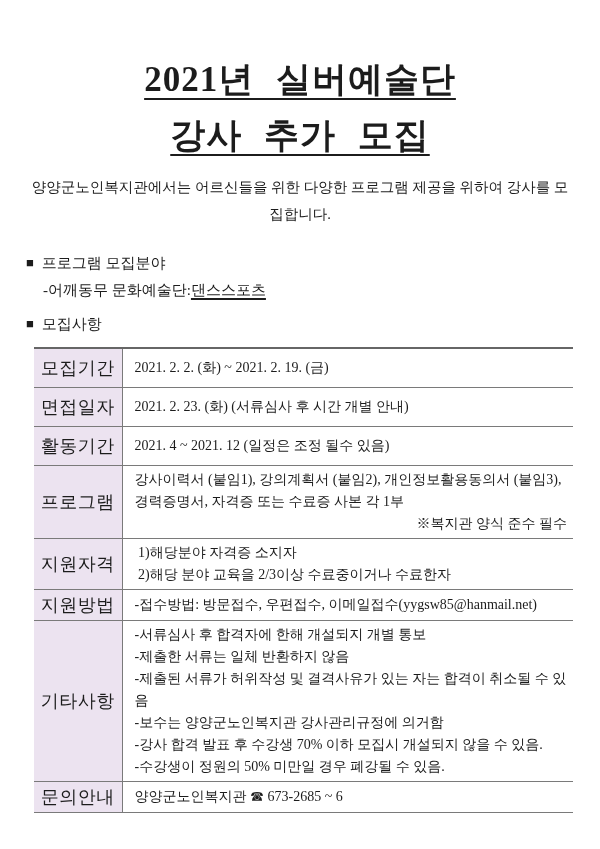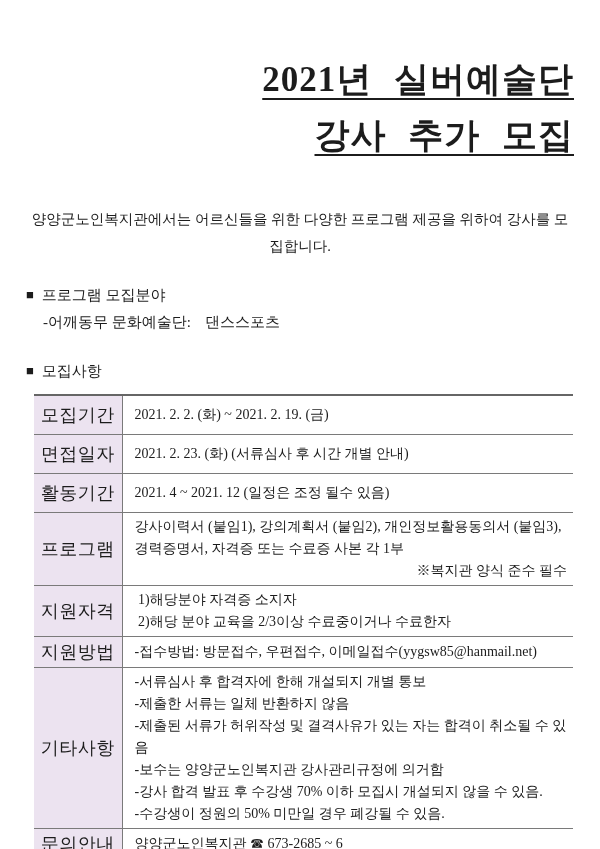--- a/index.html
+++ b/index.html
@@ -10,45 +10,45 @@
   *{margin:0;padding:0;box-sizing:border-box;}
   html,body{background:#ffffff;}
   body{
     width:600px;height:849px;overflow:hidden;
     font-family:"Liberation Serif","DejaVu Serif",serif;
     color:var(--ink);
   }
   .page{width:600px;height:849px;padding:52px 26px 0 26px;background:#fff;}
 
   
-  .title-block{text-align:right;}
+  .title-block{text-align:center;}
   .title-line{
     display:block;font-size:35px;font-weight:600;letter-spacing:1px;word-spacing:12px;
     line-height:56px;
   }
   .title-line .u{
     text-decoration:underline;
     text-decoration-thickness:2px;
     text-underline-offset:7px;
   }
 
   
-  .intro{margin-top:42px;text-align:center;font-size:14.5px;line-height:27px;}
+  .intro{margin-top:10px;text-align:center;font-size:14.5px;line-height:27px;}
 
   
   .section{margin-top:23px;font-size:15px;line-height:24px;}
   .section-heading .bullet{font-size:13px;margin-right:8px;position:relative;top:-1px;}
   .section-item{padding-left:17px;margin-top:2px;font-size:15px;line-height:24px;}
   .section-item .item-value{
-    margin-left:14px;
+    text-decoration:underline;
     text-decoration-thickness:1.5px;
     text-underline-offset:3px;
     text-align:center;
   }
-  .section--recruit{margin-top:25px;}
+  .section--recruit{margin-top:10px;}
 
   
   table.recruit{
     width:539px;margin:10px 0 0 8px;
     border-collapse:collapse;
     border-top:2px solid #666;
     border-bottom:1.5px solid var(--border);
     font-size:14px;
   }
   table.recruit tr{border-bottom:1px solid var(--border);}

